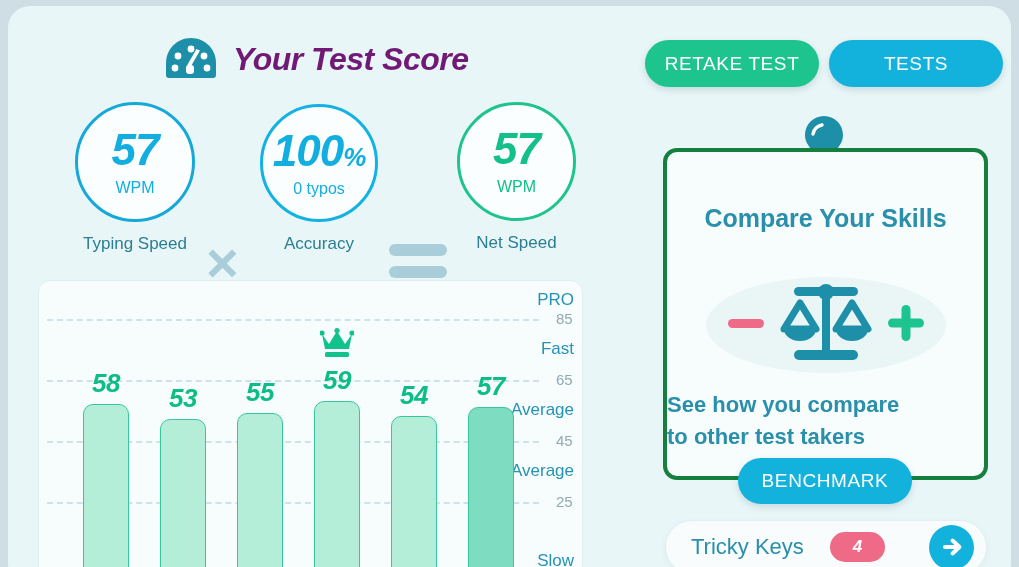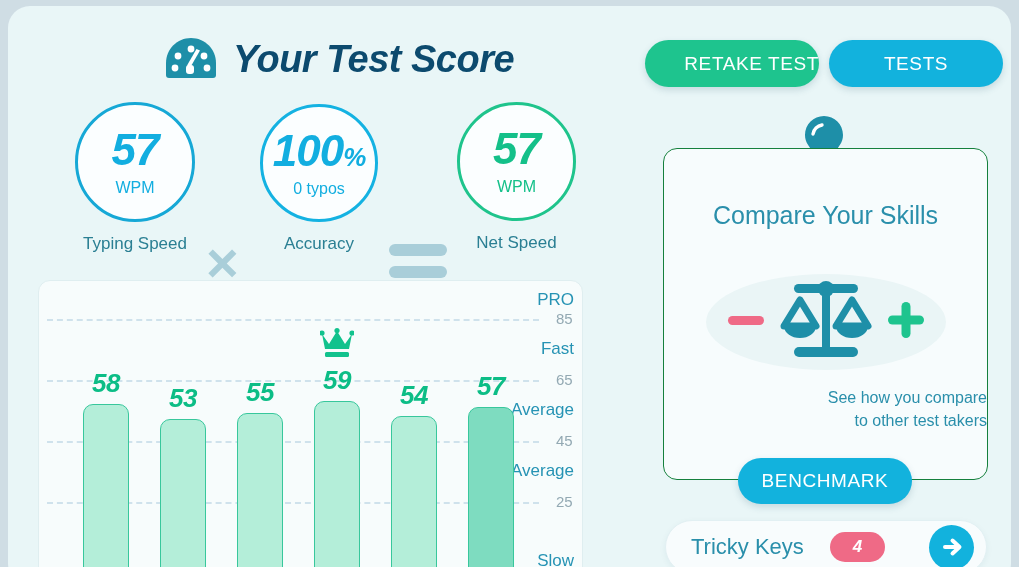--- a/index.html
+++ b/index.html
@@ -19,43 +19,42 @@
     overflow: hidden;
   }
 
   
   .title-wrap {
     position: absolute; left: 155px; top: 28px;
     display: flex; align-items: center; gap: 14px;
   }
   .gauge-icon { width: 56px; height: 50px; display:block; }
   .page-title {
-    font-size: 38px;
+    font-size: 32px;
     font-style: italic;
     font-weight: bold;
-    color: #0c4a6e;
+    color: #701a75;
     letter-spacing: -0.5px;
     white-space: nowrap;
   }
 
   .btn {
     position: absolute;
     border: none;
     border-radius: 30px;
     color: #fff;
     font-size: 19px;
     letter-spacing: 0.6px;
     cursor: pointer;
     font-family: "Liberation Sans", sans-serif;
     box-shadow: 0 3px 7px rgba(40,90,110,.18);
   }
   #btn-retake {
     left: 637px; top: 34px; width: 174px; height: 47px;
     background: #1ec48e;
-    text-align: right;
   }
   #btn-tests {
     left: 821px; top: 34px; width: 174px; height: 47px;
     background: #12b2dd;
   }
 
   
   .score-row { position: absolute; left: 0; top: 96px; width: 600px; height: 160px; }
   .score-item { position: absolute; text-align: center; }
   .circle {
@@ -134,37 +133,38 @@
     white-space: nowrap;
   }
   .crown { position: absolute; transform: translateX(-50%); }
 
   
   #bulb { position: absolute; left: 792px; top: 108px; }
   #compare-card {
     position: absolute; left: 655px; top: 142px;
     width: 325px; height: 332px;
     background: #f7fcfd;
-    border: 1px solid #15803d;
+    border: 4px solid #15803d;
     border-radius: 14px;
+    font-weight: bold;
   }
   #compare-title {
     position: absolute; left: 0; right: 0; top: 52px;
     text-align: center; font-size: 25px; color: #2a8fab;
   }
   #scale-wrap {
     position: absolute; left: 50%; top: 125px;
     transform: translateX(-50%);
     width: 240px; height: 96px;
     background: #eaf5f6; border-radius: 50%;
     display: flex; align-items: center; justify-content: center;
   }
   #compare-sub {
     position: absolute; left: 0; right: 0; top: 237px;
-    text-align: right; font-size: 16px; color: #2a8fab; line-height: 1.45;
+    text-align: left; font-size: 22px; color: #2a8fab; line-height: 1.45;
   }
   #btn-benchmark {
     position: absolute; left: 730px; top: 452px;
     width: 174px; height: 46px;
     background: #12b2dd;
   }
   #tricky {
     position: absolute; left: 657px; top: 514px;
     width: 322px; height: 54px;
     background: #f8fcfd;

